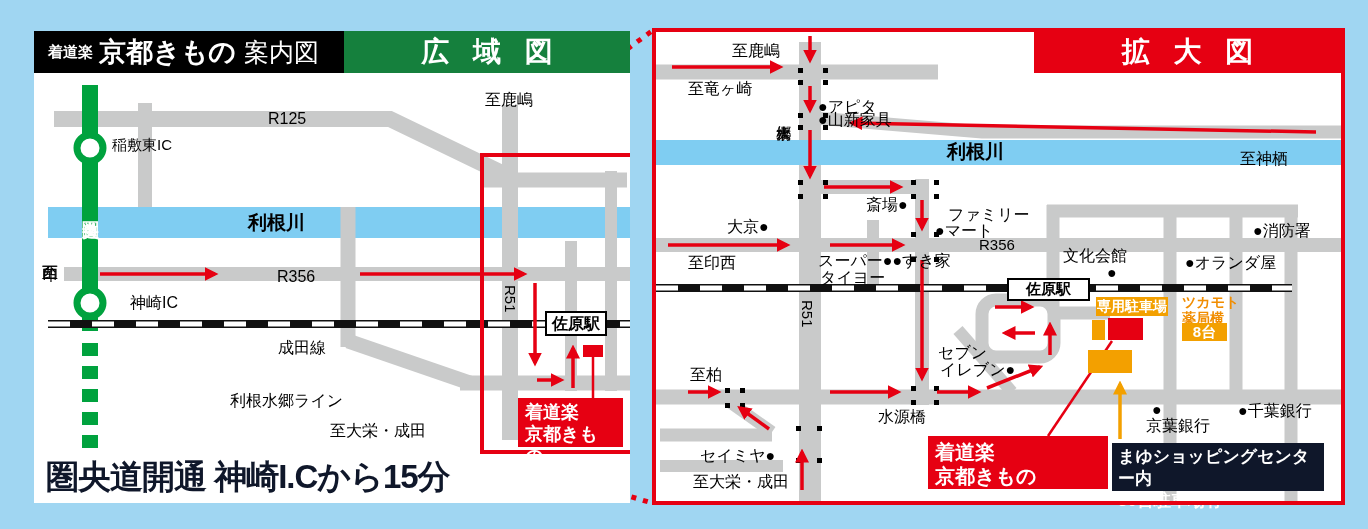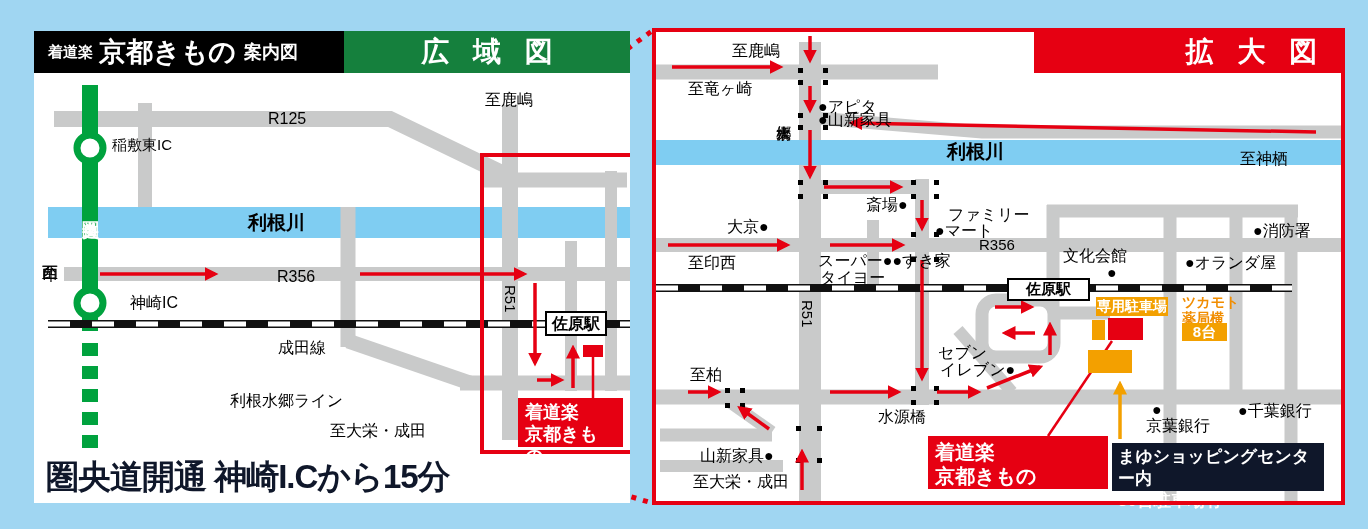--- a/index.html
+++ b/index.html
@@ -8,24 +8,24 @@
   .panel{position:absolute;background:#fff;}
   #panel-wide{left:34px;top:31px;width:596px;height:472px;}
   #panel-detail{left:652px;top:28px;width:693px;height:477px;}
   .rframe{position:absolute;inset:0;border:4px solid #e60012;pointer-events:none;z-index:6;}
   svg.map{position:absolute;left:0;top:0;z-index:1;}
   .lbl{position:absolute;z-index:3;color:#000;white-space:pre-line;line-height:1.12;}
   .bar{position:absolute;top:0;height:42px;display:flex;align-items:center;z-index:5;}
   .bar-black{left:0;width:310px;background:#000;color:#fff;padding-left:14px;}
   .bar-black .b-sm{font-size:15px;font-weight:bold;margin-right:6px;}
   .bar-black .b-lg{font-size:27px;font-weight:bold;font-family:"Liberation Serif",serif;margin-right:8px;}
-  .bar-black .b-sx{font-size:18px;font-weight:bold;}
+  .bar-black .b-sx{font-size:25px;}
   .bar-orange{left:310px;width:286px;background:#15803d;color:#fff;justify-content:center;}
   .maptitle{font-size:28px;font-weight:bold;letter-spacing:0.85em;text-indent:0.85em;}
-  .band-red{position:absolute;left:382px;top:3px;width:307px;height:42px;background:#e60012;color:#fff;display:flex;align-items:center;justify-content:flex-end;z-index:5;}
+  .band-red{position:absolute;left:382px;top:3px;width:307px;height:42px;background:#e60012;color:#fff;display:flex;align-items:center;justify-content:center;z-index:5;}
   .shopbox{position:absolute;background:#e60012;color:#fff;font-weight:bold;z-index:4;padding:4px 7px;}
   .shopbox div{line-height:1.22;}
   #shopbox-wide{left:484px;top:367px;width:105px;height:49px;font-size:18px;}
   #shopbox-detail{left:276px;top:408px;width:180px;height:53px;font-size:20px;}
   .orangebox{position:absolute;background:#f3a000;z-index:2;}
   .badge{position:absolute;background:#f3a000;color:#fff;font-weight:bold;z-index:4;display:flex;align-items:center;justify-content:center;}
   #badge-parking{left:444px;top:269px;width:72px;height:19px;font-size:14px;}
   #badge-8dai{left:530px;top:295px;width:45px;height:18px;font-size:15px;}
   #pharmacy{left:530px;top:266px;color:#f18d00;font-weight:bold;font-size:14px;line-height:1.15;z-index:4;position:absolute;white-space:pre-line;}
   #mayu-box{left:460px;top:415px;width:212px;height:48px;background:#0f172a;color:#fff;font-weight:bold;font-size:17px;line-height:1.3;z-index:4;position:absolute;padding:3px 6px;}
@@ -207,21 +207,21 @@
         <span class="lbl" style="left: 327px; top: 209px; font-size: 15px;">R356</span>
         <span class="lbl" style="left: 36px; top: 226px; font-size: 16px;">至印西</span>
         <span class="lbl" style="left: 166px; top: 224px; font-size: 16px;">スーパー●●すき家</span>
         <span class="lbl" style="left: 168px; top: 241px; font-size: 16px;">タイヨー</span>
         <span class="lbl" style="left: 163px; top: 272px; font-size: 15px; transform: rotate(90deg); transform-origin: left top;">R51</span>
         <span class="lbl" style="left: 355px; top: 250px; font-size: 15px; font-weight: bold; background: rgb(255, 255, 255); border: 2px solid rgb(0, 0, 0); width: 83px; height: 23px; display: flex; align-items: center; justify-content: center;">佐原駅</span>
         <span class="lbl" style="left: 38px; top: 338px; font-size: 16px;">至柏</span>
         <span class="lbl" style="left: 286px; top: 316px; font-size: 16px;">セブン</span>
         <span class="lbl" style="left: 288px; top: 333px; font-size: 16px;">イレブン●</span>
         <span class="lbl" style="left: 226px; top: 380px; font-size: 16px;">水源橋</span>
-        <span class="lbl" style="left: 48px; top: 419px; font-size: 16px;">山新家具●</span>
+        <span class="lbl" style="left: 48px; top: 419px; font-size: 16px;">セイミヤ●</span>
         <span class="lbl" style="left: 41px; top: 445px; font-size: 16px;">至大栄・成田</span>
         <span class="lbl" style="left: 500px; top: 373px; font-size: 16px;">●</span>
         <span class="lbl" style="left: 494px; top: 389px; font-size: 16px;">京葉銀行</span>
         <span class="lbl" style="left: 586px; top: 374px; font-size: 16px;">●千葉銀行</span>
       </div>
 
     <div class="orangebox" id="orange-small"></div>
     <div id="marker-shop-detail"></div>
     <div class="orangebox" id="orange-big"></div>
 

